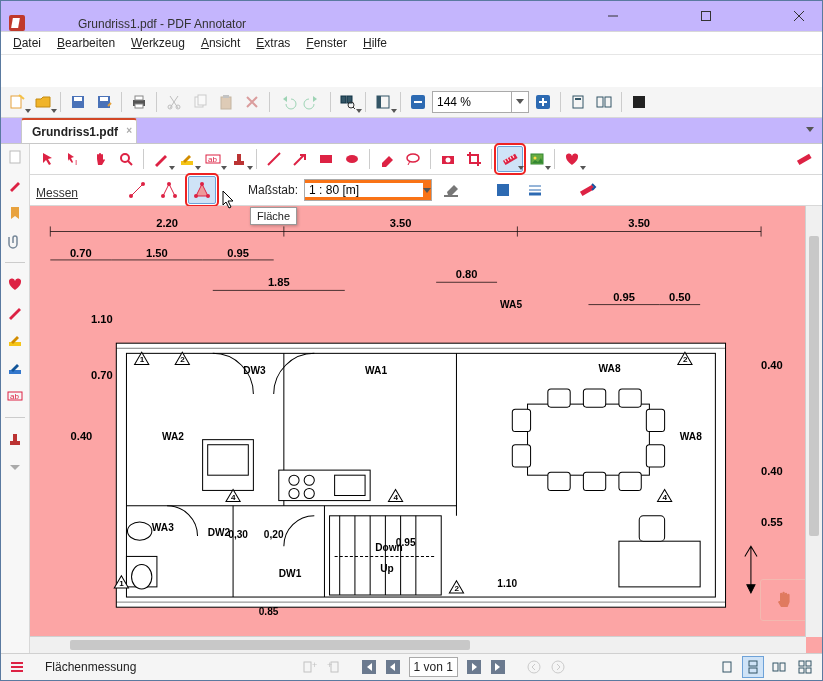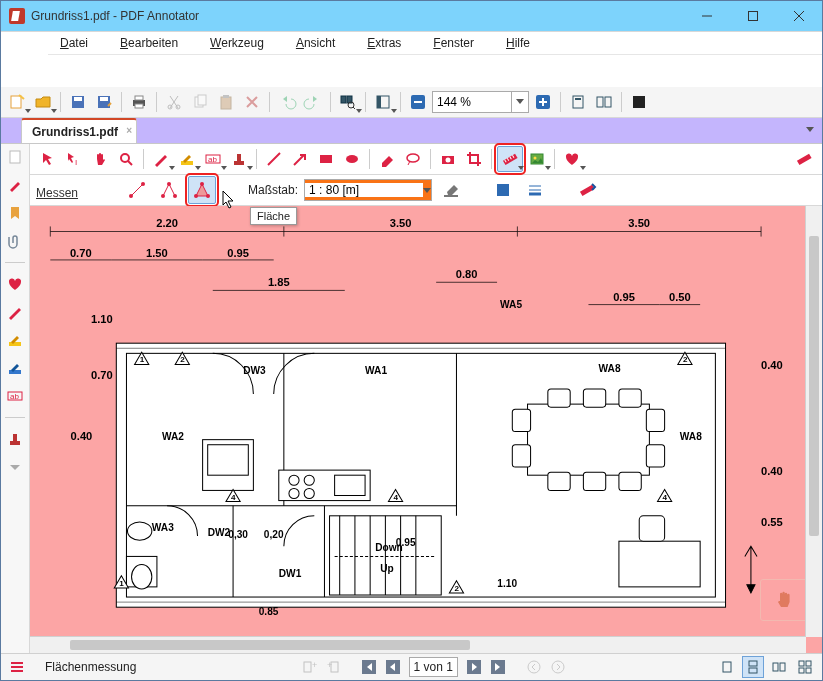--- a/index.html
+++ b/index.html
@@ -1,24 +1,24 @@
 <!DOCTYPE html>
 <html><head>
 <meta charset="utf-8">
 <style>
   html,body{margin:0;padding:0;font-family:"Segoe UI",Tahoma,sans-serif;font-size:12px;color:#222;background:#eee;}
   .window{width:823px;height:681px;background:#fff;border:1px solid #5a7aa0;box-sizing:border-box;position:relative;display:flex;flex-direction:column;overflow:hidden;}
-  .titlebar{height:30px;background:#7dd3fc;display:flex;align-items:center;border-bottom:1px solid #d8d8d8;}
+  .titlebar{height:30px;background:#c4b5fd;display:flex;align-items:flex-end;border-bottom:1px solid #d8d8d8;gap:47px;}
   .titlebar .app-icon{width:16px;height:16px;margin:0 6px 0 8px;background:#c0392b;border-radius:2px;position:relative;}
   .titlebar .app-icon:after{content:"";position:absolute;left:3px;top:3px;width:7px;height:10px;background:#fff;transform:skewX(-10deg);}
   .title-text{flex:0 0 auto;color:#333;}
   .title-spacer{flex:1;}
   .win-btn{width:46px;height:30px;display:flex;align-items:center;justify-content:center;}
   .win-btn svg{width:10px;height:10px;stroke:#333;stroke-width:1;fill:none;}
-  .menubar{height:22px;display:flex;align-items:center;padding:0 6px;gap:20px;border-bottom:1px solid #e6e6e6;margin-left:47px;}
+  .menubar{height:22px;display:flex;align-items:center;padding:0 6px;gap:4px;border-bottom:1px solid #e6e6e6;}
   .menu-item{padding:2px 6px;}
   .menu-item u{text-decoration:underline;}
   .toolbar{height:30px;background:#f5f5f5;border-bottom:1px solid #d8d8d8;display:flex;align-items:center;padding:0 4px;gap:2px;margin-top:32px;}
   .tb-btn{width:24px;height:24px;display:flex;align-items:center;justify-content:center;border-radius:2px;position:relative;}
   .tb-sep{width:1px;height:20px;background:#ccc;margin:0 3px;}
   .dd-caret{position:absolute;right:-2px;bottom:1px;width:0;height:0;border-left:3px solid transparent;border-right:3px solid transparent;border-top:4px solid #555;}
   .zoom-box{height:20px;border:1px solid #aaa;background:#fff;display:flex;align-items:center;}
   .zoom-box input{border:none;outline:none;width:70px;padding:0 4px;font:inherit;}
   .zoom-box .caret{width:16px;height:20px;border-left:1px solid #aaa;display:flex;align-items:center;justify-content:center;}
   .tabstrip{height:25px;background:#c4b5fd;border-bottom:1px solid #c8c8c8;display:flex;align-items:flex-end;padding-left:20px;position:relative;}

